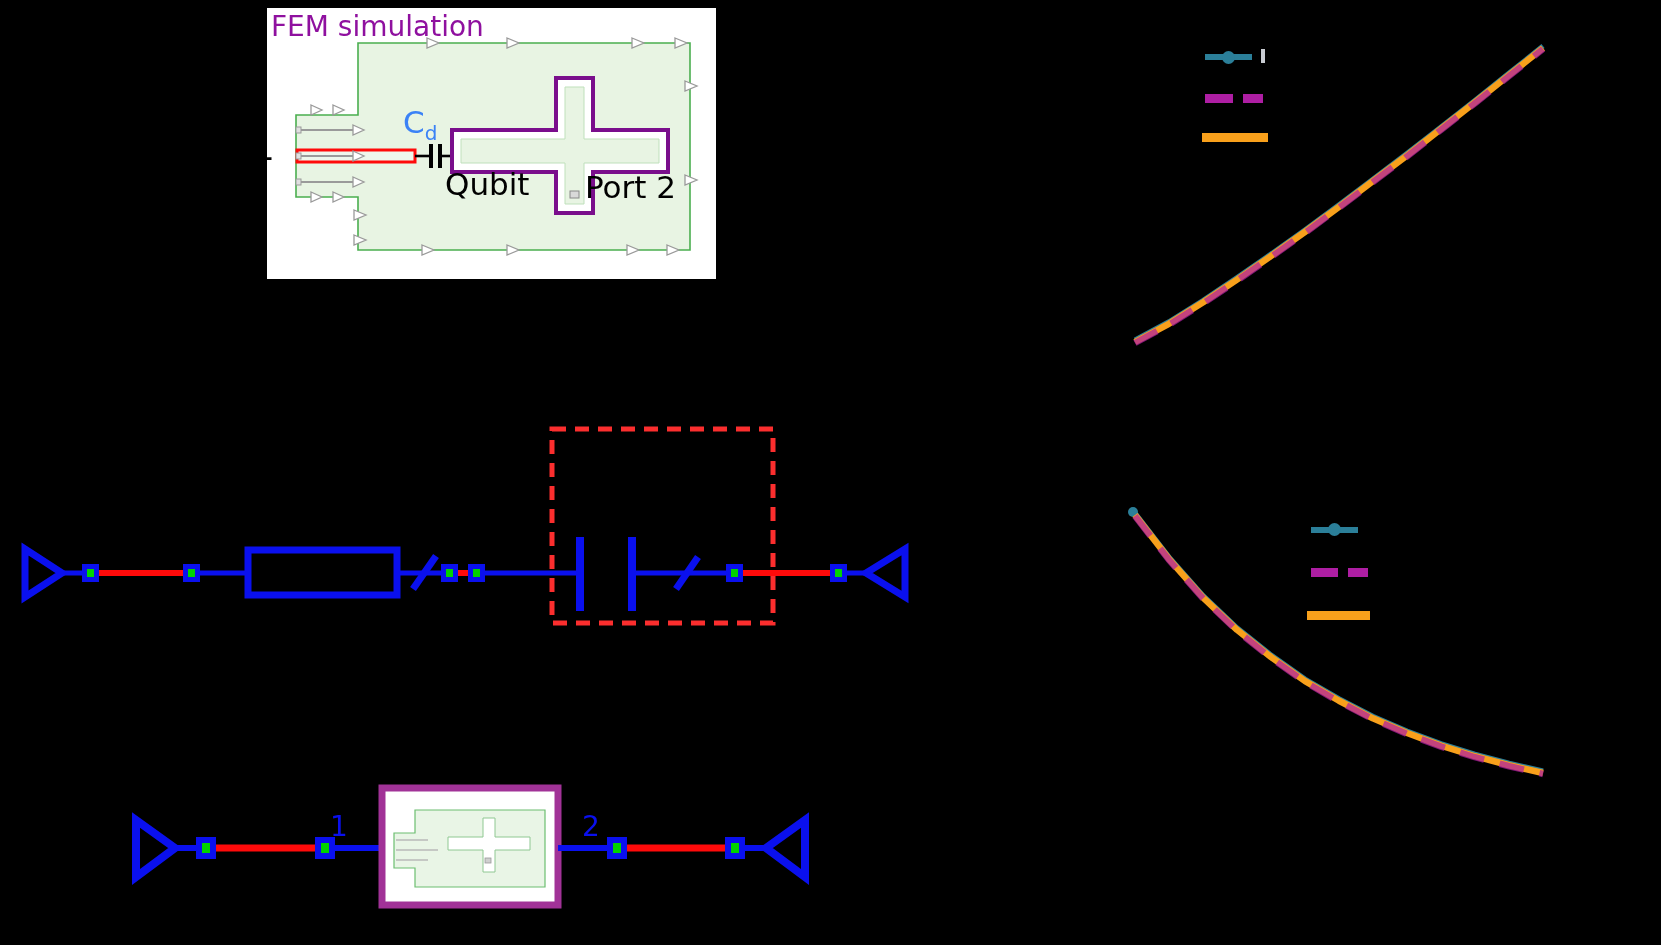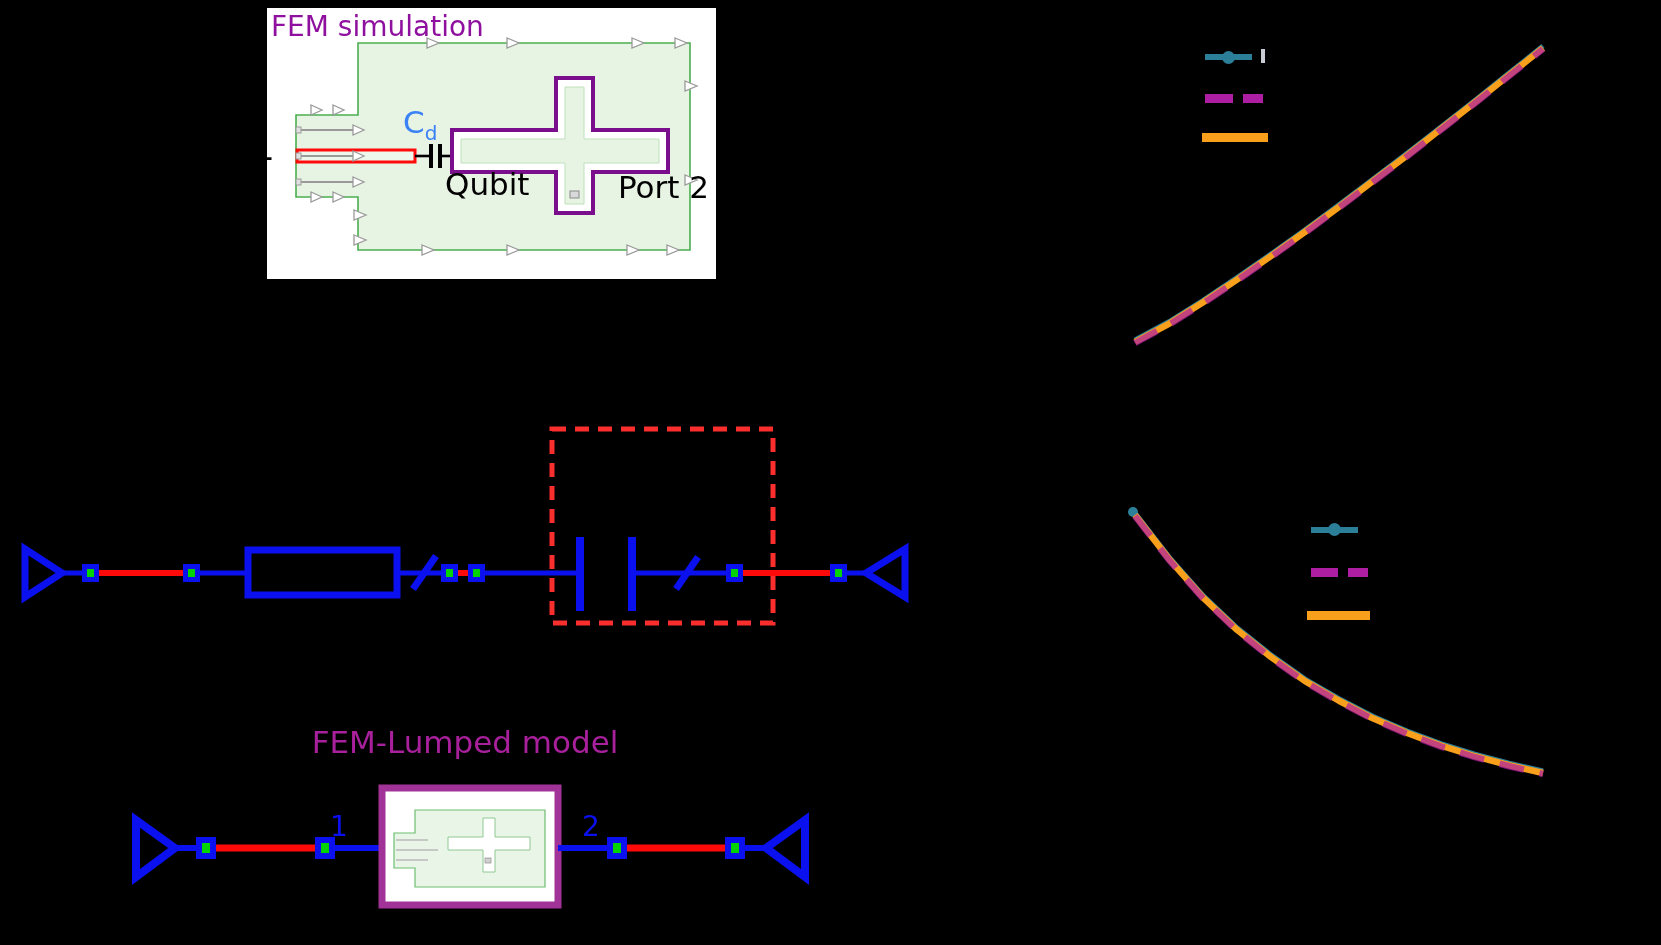--- a/index.html
+++ b/index.html
@@ -7,21 +7,21 @@
          font-family:"DejaVu Sans","Liberation Sans",sans-serif;}
 
   
   .fem-panel{position:absolute;left:267px;top:8px;width:449px;height:271px;background:#ffffff;overflow:hidden;}
   .fem-title{position:absolute;left:4px;top:2px;width:100%;
              color:var(--fem-title-purple);font-size:28px;font-weight:500;}
   .fem-art{position:absolute;left:0;top:0;}
   .cd-label{position:absolute;left:136px;top:96px;color:#3b82f6;font-size:31px;}
   .cd-label sub{font-size:20px;}
   .qubit-label{position:absolute;left:178px;top:158px;color:#000;font-size:31px;}
-  .port2-label{position:absolute;left:318px;top:161px;color:#000;font-size:31px;padding-left:33px;}
+  .port2-label{position:absolute;left:318px;top:161px;color:#000;font-size:31px;}
   .port1-frag{position:absolute;left:-14px;top:120px;color:#000;font-size:34px;}
 
   
   .lumped-title{position:absolute;left:622px;top:350px;width:280px;text-align:center;
                 color:var(--lumped-title-teal);font-size:31px;}
   .femlumped-title{position:absolute;left:290px;top:724px;width:350px;text-align:center;
                    color:var(--fem-lumped-title-magenta);font-size:31px;}
   .node-label{position:absolute;color:var(--circuit-blue);font-size:28px;font-weight:500;}
   #node1{left:330px;top:810px;}
   #node2{left:582px;top:810px;}
@@ -185,21 +185,20 @@
       <line x1="627" y1="848" x2="725" y2="848" stroke="var(--wire-red)" stroke-width="7"></line>
       <g>
         <rect x="725" y="837" width="20" height="22" fill="var(--circuit-blue)"></rect>
         <rect x="731" y="843" width="8" height="10" fill="var(--connector-green)"></rect>
       </g>
       <line x1="745" y1="848" x2="766" y2="848" stroke="var(--circuit-blue)" stroke-width="6"></line>
       <path d="M805,820 L805,877 L766,848 Z" fill="none" stroke="var(--circuit-blue)" stroke-width="8"></path>
     </g>
   </svg>
 
-  <div class="femlumped-title">FEM-Lumped model</div>
   <div class="node-label" id="node1">1</div>
   <div class="node-label" id="node2">2</div>
 
   <svg id="charts-layer" class="layer" width="1661" height="945" viewBox="0 0 1661 945">
       <polyline points="1135,340 1168.864,321.772 1203.136,300.31 1237,277.672 1270.864,254.152 1305.136,229.75 1339,204.76000000000002 1372.864,179.182 1407.136,153.31 1441,126.85000000000002 1474.864,100.39000000000001 1509.136,73.04799999999999 1543,46" fill="none" stroke="#2B7F99" stroke-width="5" stroke-linejoin="round" stroke-linecap="butt"></polyline>
       <polyline points="1135,342 1168.864,323.772 1203.136,302.31 1237,279.672 1270.864,256.152 1305.136,231.75 1339,206.76000000000002 1372.864,181.182 1407.136,155.31 1441,128.85000000000002 1474.864,102.39000000000001 1509.136,75.04799999999999 1543,48" fill="none" stroke="#F8A01B" stroke-width="6.5" stroke-linejoin="round" stroke-linecap="butt"></polyline>
       <polyline points="1135,343 1168.864,324.772 1203.136,303.31 1237,280.672 1270.864,257.152 1305.136,232.75 1339,207.76000000000002 1372.864,182.182 1407.136,156.31 1441,129.85000000000002 1474.864,103.39000000000001 1509.136,76.04799999999999 1543,49" fill="none" stroke="#AE1EA3" stroke-width="6.5" stroke-linejoin="round" stroke-linecap="butt" stroke-dasharray="25 16" opacity="0.72"></polyline>
       <polyline points="1135,513 1168.864,556.86 1203.136,595.56 1237,627.81 1270.864,654.9 1305.136,679.152 1339,698.76 1372.864,716.304 1407.136,731.01 1441,743.652 1474.864,754.23 1509.136,763.26 1543,771" fill="none" stroke="#2B7F99" stroke-width="5" stroke-linejoin="round" stroke-linecap="butt"></polyline>
       <circle cx="1133" cy="512" r="5" fill="#2B7F99"></circle>
       <polyline points="1135,515 1168.864,558.86 1203.136,597.56 1237,629.81 1270.864,656.9 1305.136,681.152 1339,700.76 1372.864,718.304 1407.136,733.01 1441,745.652 1474.864,756.23 1509.136,765.26 1543,773" fill="none" stroke="#F8A01B" stroke-width="6.5" stroke-linejoin="round" stroke-linecap="butt"></polyline>

